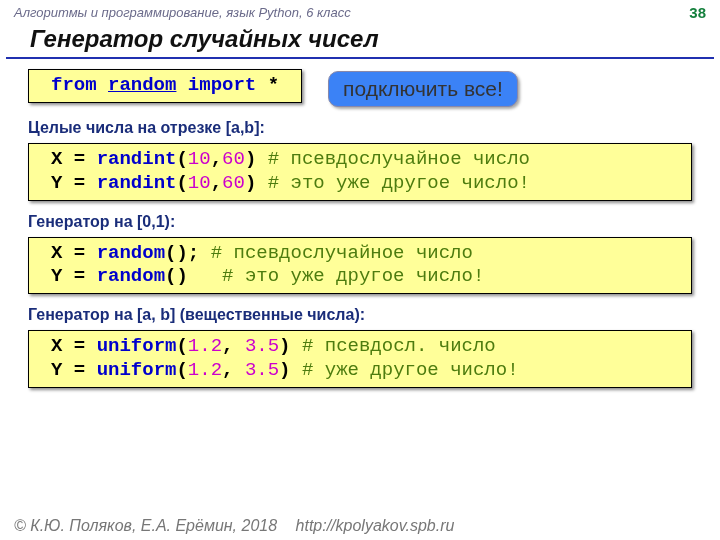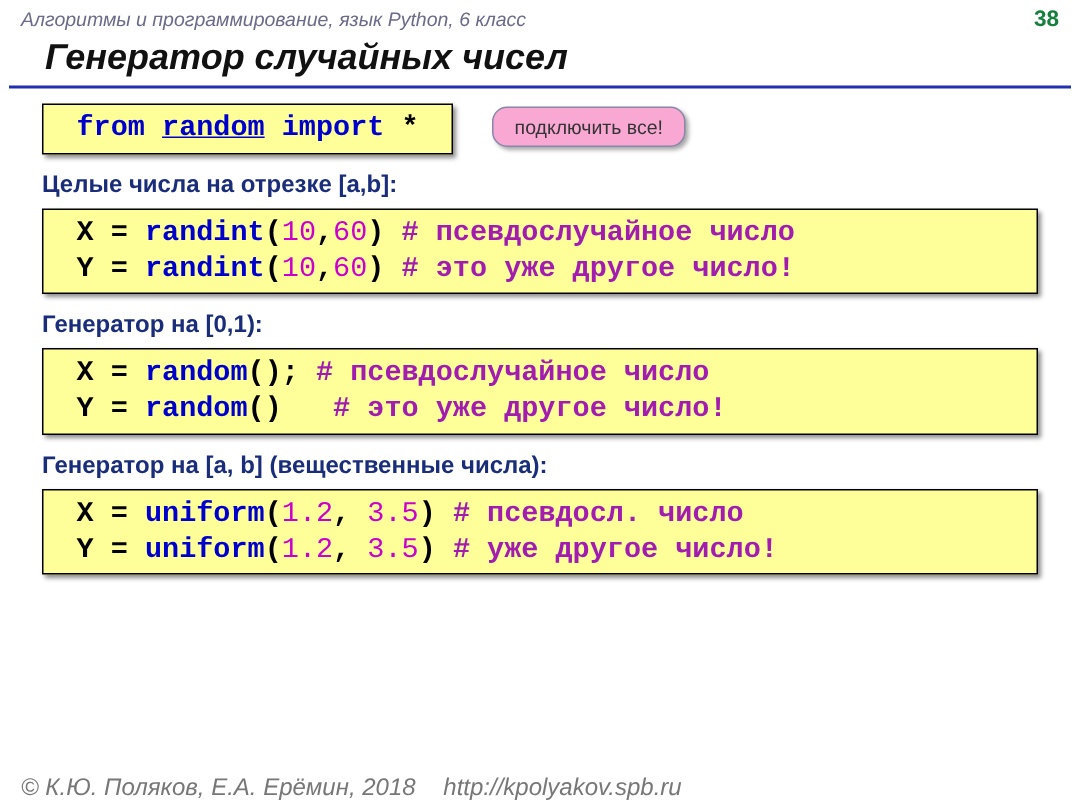--- a/index.html
+++ b/index.html
@@ -44,37 +44,37 @@
     font-family: "Courier New", monospace;
     font-size: 19px;
     line-height: 1.25;
     display: inline-block;
     white-space: pre;
   }
   .code-row { display: block; }
   .kw { color: #0000cc; font-weight: bold; }
   .mod { text-decoration: underline; }
   .num { color: #cc00cc; font-weight: normal; }
-  .cmt { color: #a21caf; font-weight: bold; }
+  .cmt { color: #4d7c0f; font-weight: normal; }
   .var { color: #000; font-weight: bold; }
   .blk { color: #000; font-weight: bold; }
   .section-h {
     font-size: 16px;
     font-weight: bold;
     color: #1a2d7a;
     margin: 12px 0 6px 0;
   }
   .row1 { display: flex; align-items: flex-start; gap: 26px; margin-bottom: 8px; }
   .callout {
-    background: #f9a8d4;
+    background: #3b82f6;
     border: 1px solid #88a;
     border-radius: 10px;
     box-shadow: 2px 2px 3px rgba(0,0,0,0.35);
     padding: 5px 14px;
-    font-size: 13px;
+    font-size: 21px;
     color: #333;
     margin-top: 2px;
   }
   .wide { display: block; }
   .footer {
     position: absolute;
     bottom: 5px;
     left: 14px;
     font-size: 16px;
     font-style: italic;

